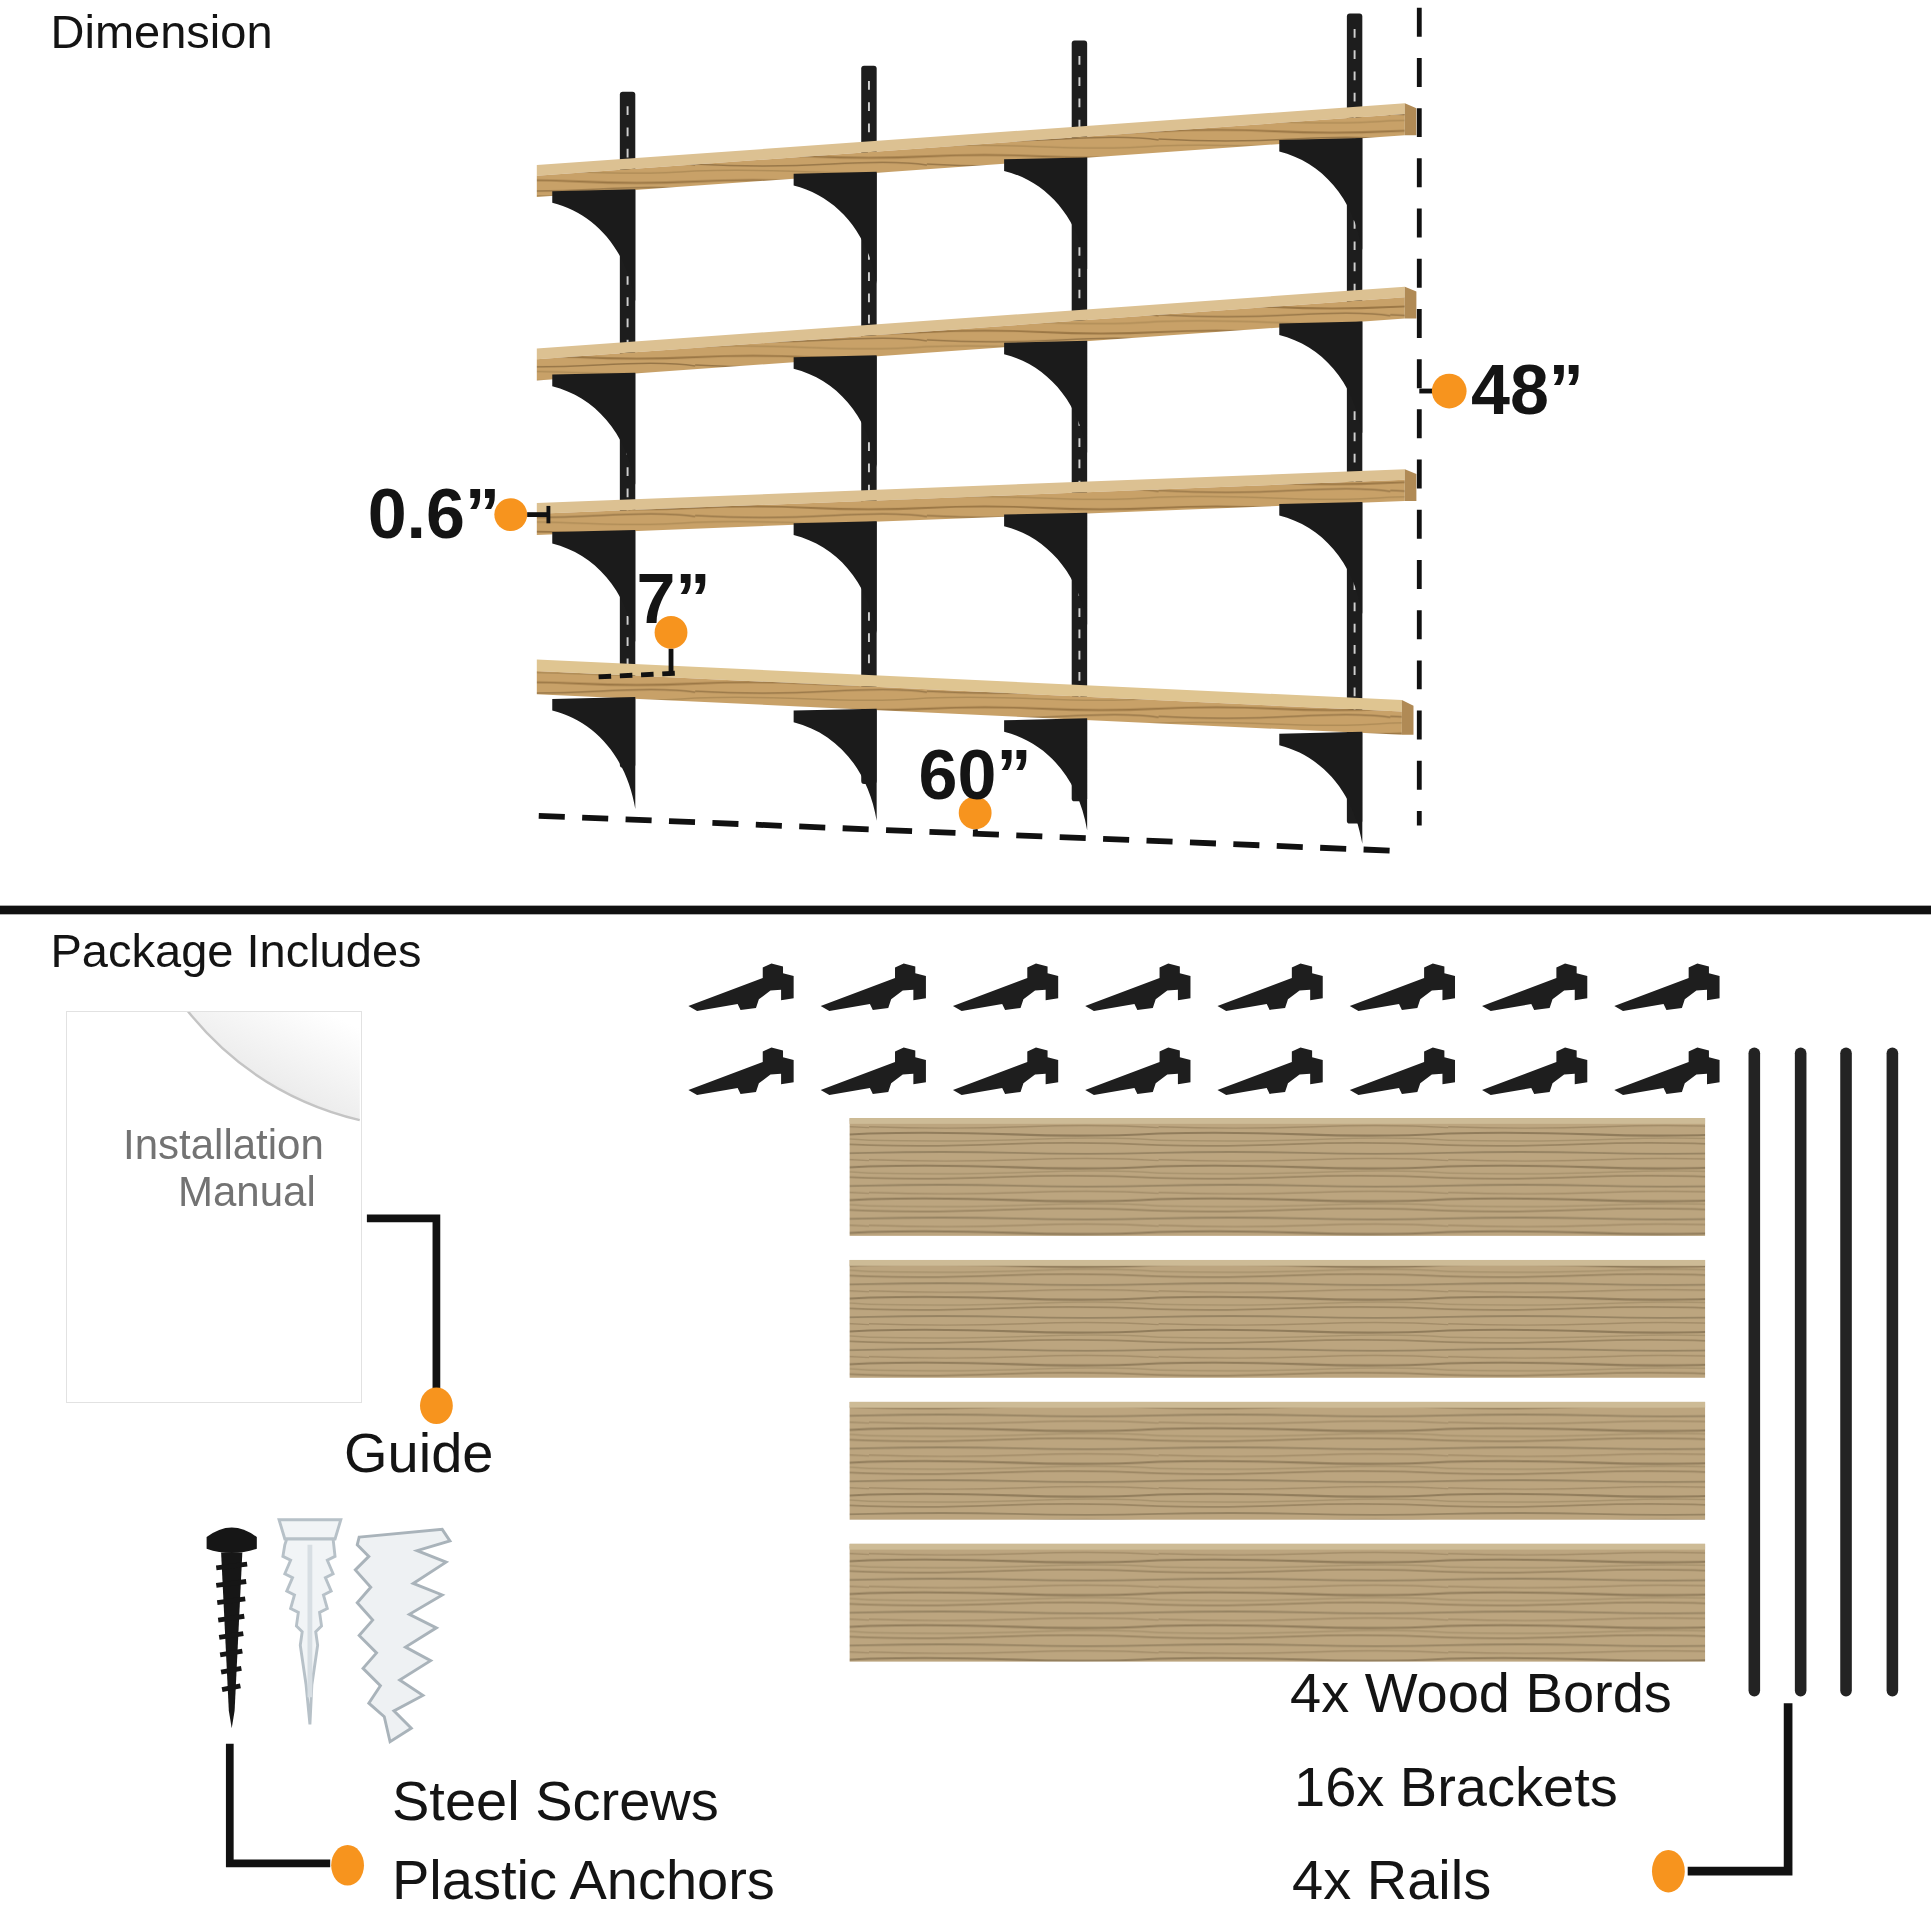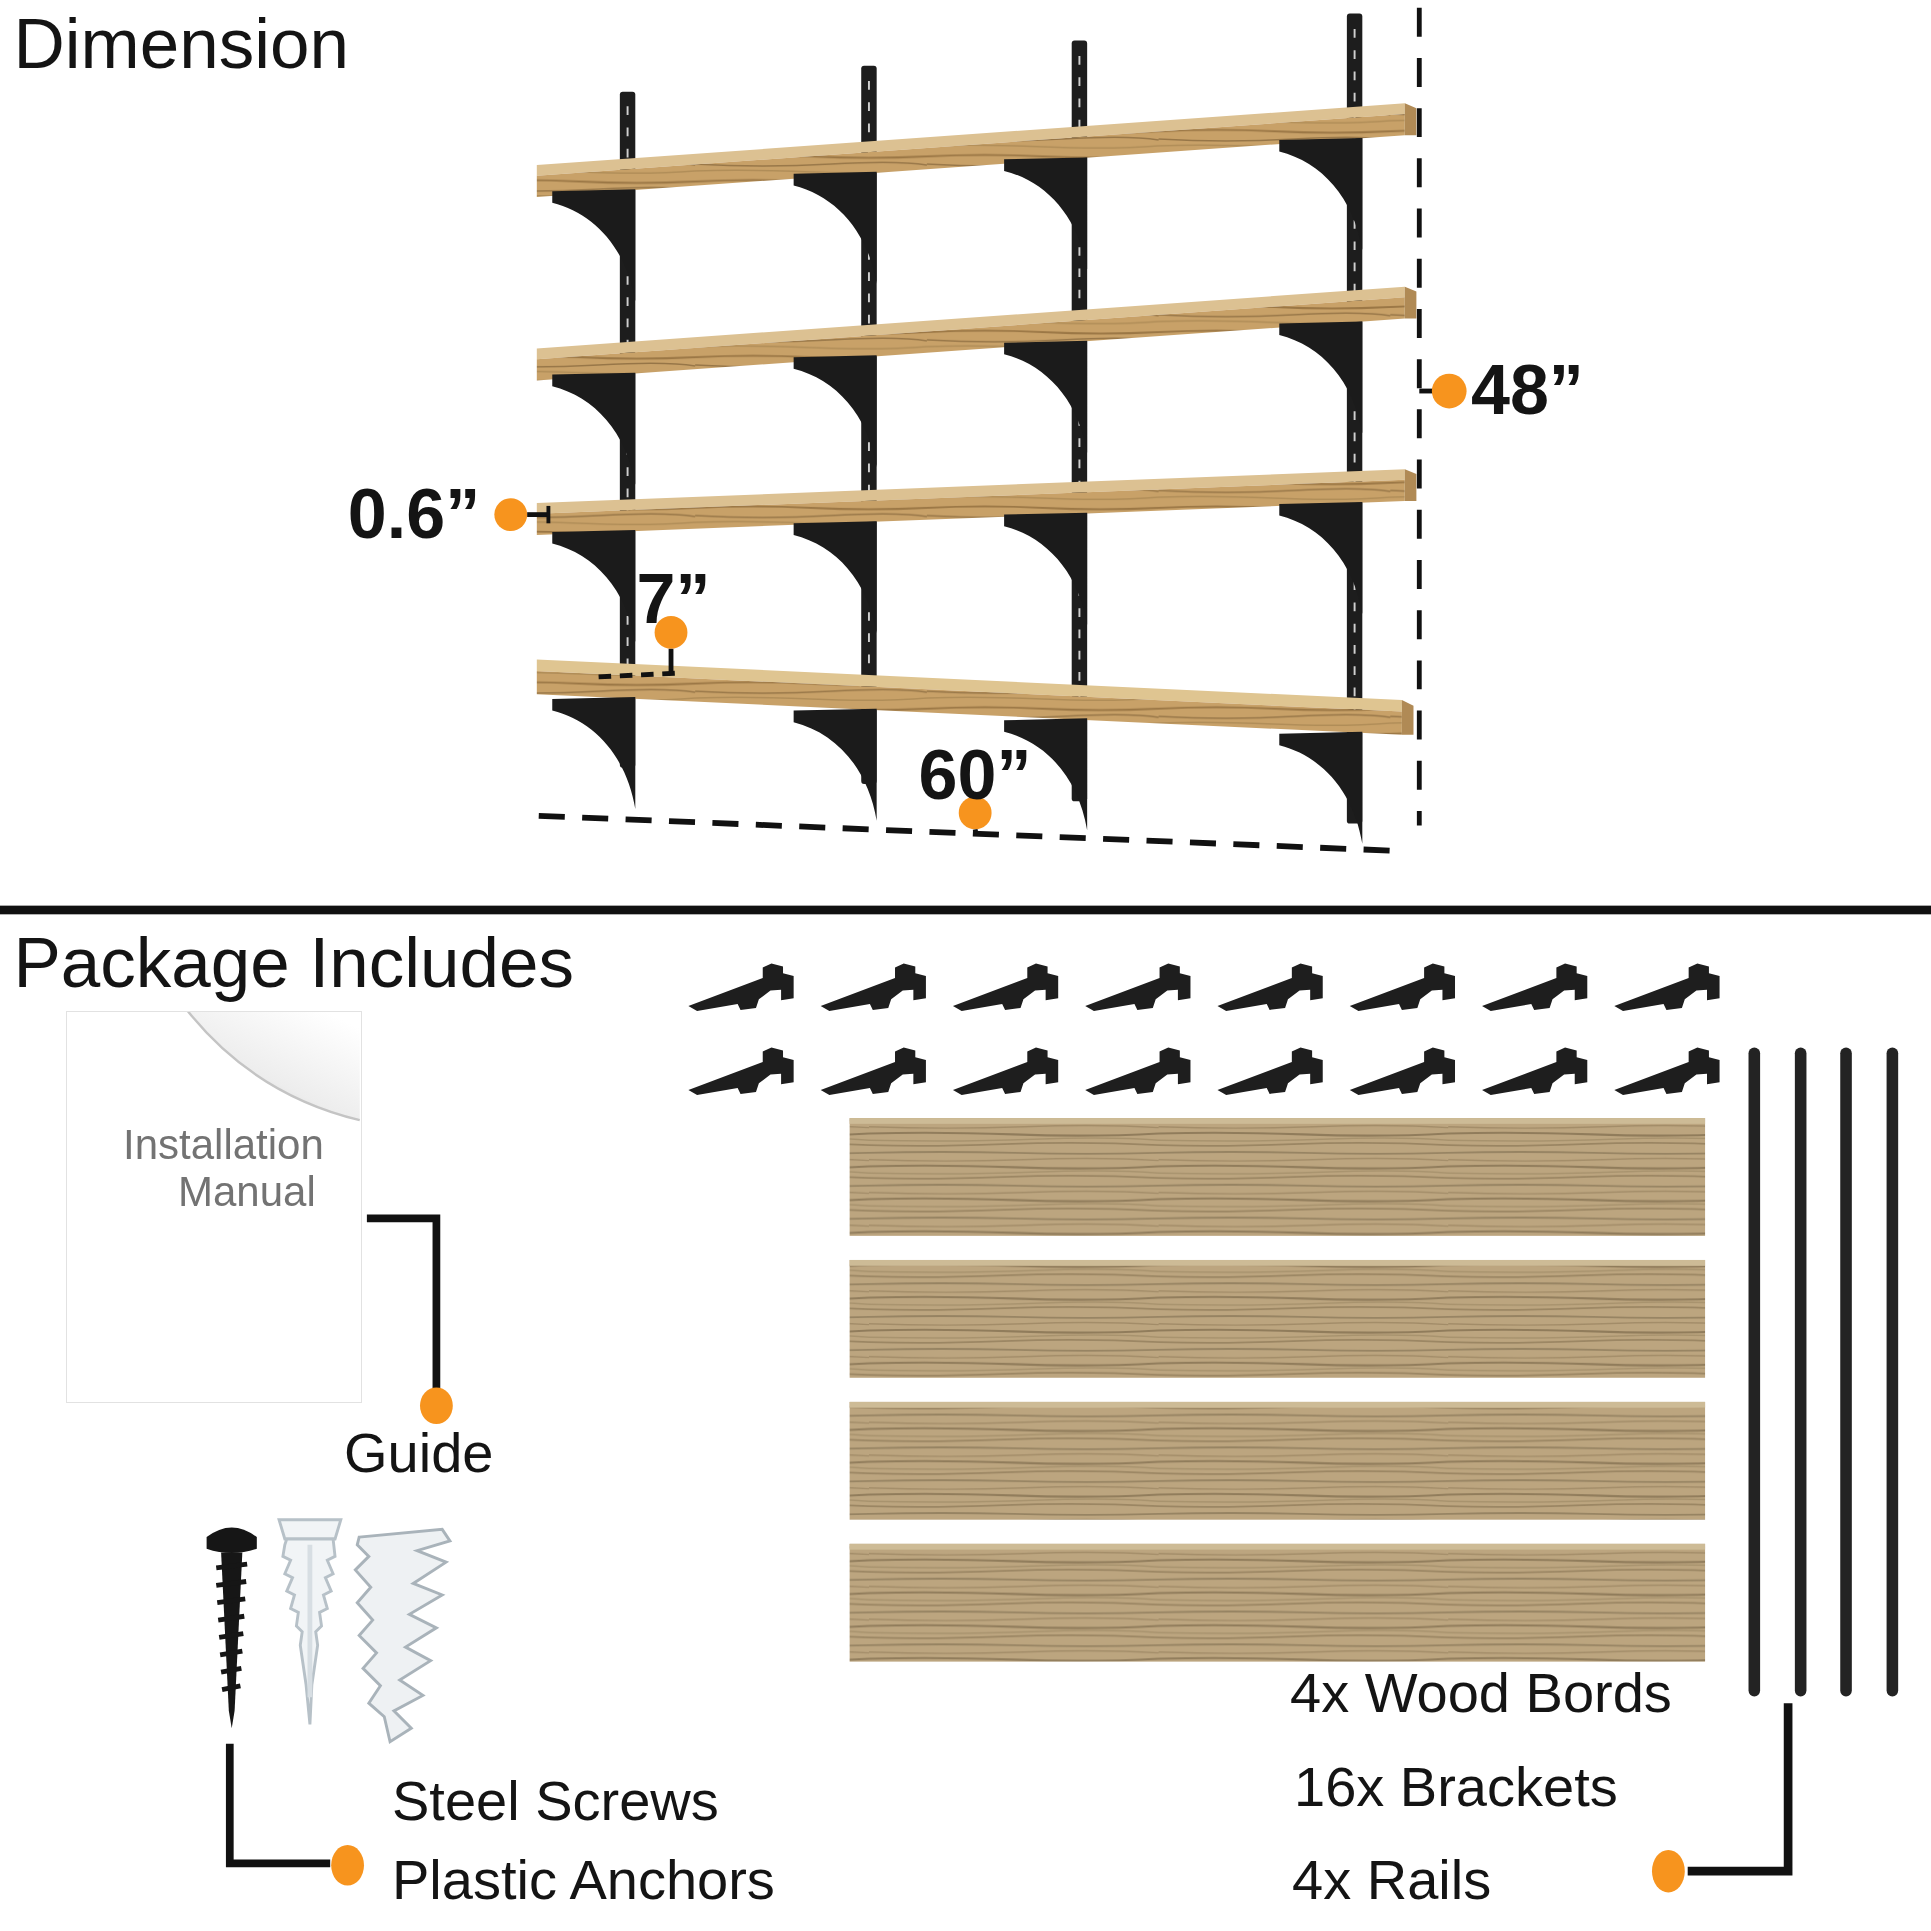--- a/index.html
+++ b/index.html
@@ -1,24 +1,24 @@
 <!DOCTYPE html>
 <html><head>
 <meta charset="utf-8">
 <style>
   html,body{margin:0;padding:0;background:#fff;}
   .canvas{position:relative;width:1931px;height:1931px;background:#ffffff;overflow:hidden;
           font-family:"Liberation Sans",sans-serif;color:#141414;}
   .art{position:absolute;left:0;top:0;width:1931px;height:1931px;}
   .lbl{position:absolute;line-height:1;white-space:nowrap;color:#141414;}
-  .ttl{font-size:71px;font-weight:400;letter-spacing:0px;}
+  .ttl{font-size:47px;font-weight:400;letter-spacing:0px;margin-left:37px;}
   .meas{font-size:70px;font-weight:700;}
   .big{font-size:56px;font-weight:400;}
   .ctr{text-align:center;}
-  .rgt{text-align:center;}
+  .rgt{text-align:right;}
   .paper{position:absolute;left:66px;top:1011px;width:296px;height:392px;background:#fff;
          border:1.9px solid #e2e2e2;box-sizing:border-box;overflow:hidden;}
   .paper .mline{position:absolute;font-size:42px;line-height:1;color:#737373;}
   .curl{position:absolute;left:0;top:0;pointer-events:none;}
 </style>
 </head>
 <body>
 
 <div class="canvas">
 

